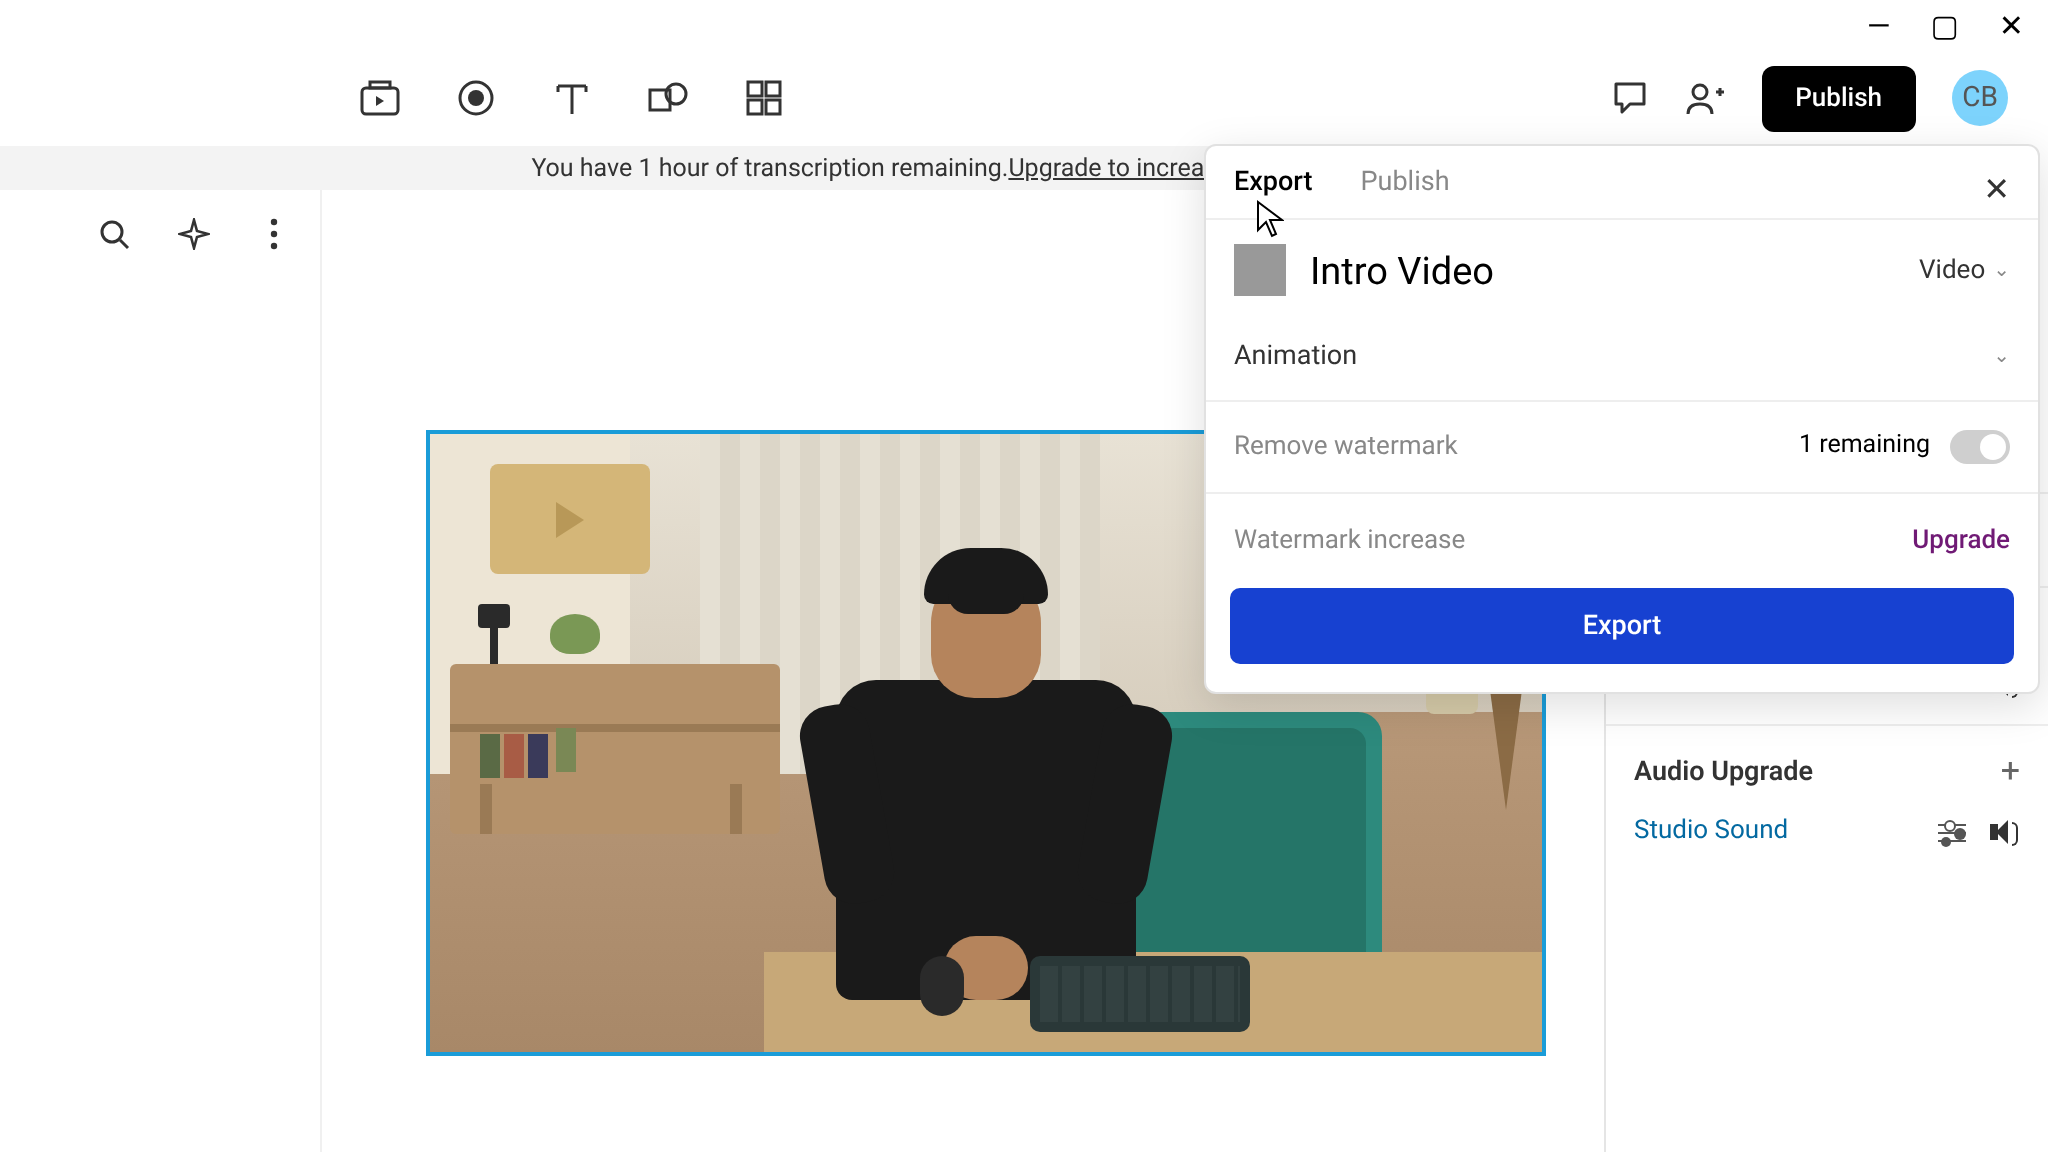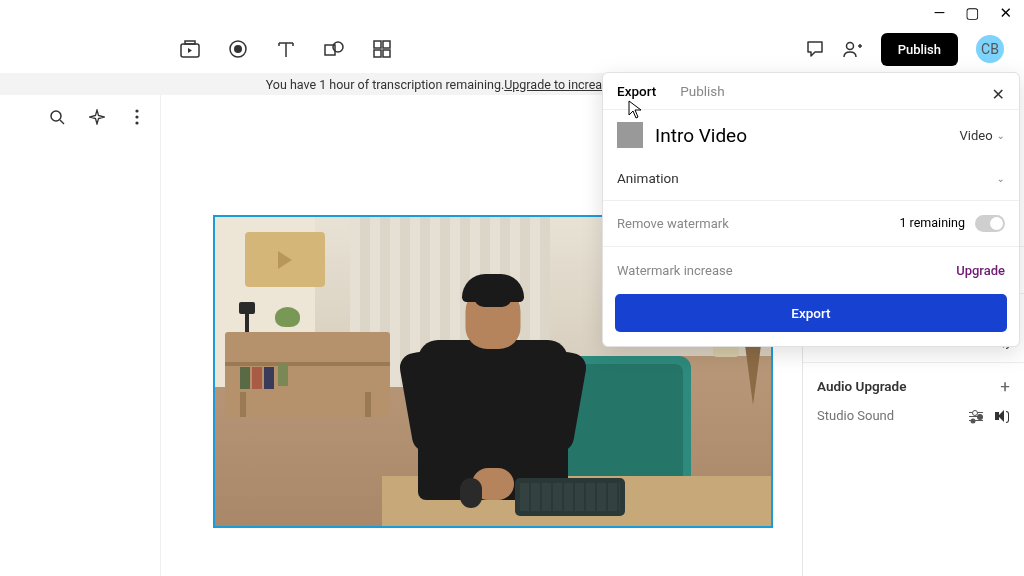--- a/index.html
+++ b/index.html
@@ -73,21 +73,21 @@
     .clock-ico::before { content:""; position:absolute; top:7px; left:7px; width:4px; height:1.5px; background:#333; }
     .slider-row { display:flex; align-items:center; gap:10px; }
     .slider-track { flex:1; height:1px; background:#333; position:relative; cursor:pointer; }
     .slider-thumb { position:absolute; top:-4px; left:72%; width:1px; height:9px; background:#000; }
     .db-val { font-size:12px; color:#333; }
     .spk-ico { width:15px; height:12px; position:relative; cursor:pointer; }
     .spk-ico::before{content:"";position:absolute;left:0;top:2px;width:4px;height:8px;background:#333;}
     .spk-ico::after{content:"";position:absolute;left:3px;top:0;width:0;height:0;border-top:6px solid transparent;border-bottom:6px solid transparent;border-right:6px solid #333;}
     .spk-waves{position:absolute;left:11px;top:1px;width:6px;height:10px;}
     .spk-waves::before{content:"";position:absolute;left:0;top:0;width:2px;height:10px;border:1px solid #333;border-left:none;border-radius:0 8px 8px 0;}
-    .studio-row { display: flex; justify-content: space-between; align-items: center; font-size: 13px; color: #737373; }
+    .studio-row { display: flex; justify-content: space-between; align-items: center; font-size: 13px; color: #0369a1; }
     .studio-icons { display:flex; gap:12px; align-items:center; }
     .sliders-ico { width:14px; height:12px; position:relative; cursor:pointer; }
     .sliders-ico::before{content:"";position:absolute;top:2px;left:0;right:0;height:1px;background:#555;box-shadow:0 4px #555,0 8px #555;}
     .sliders-ico::after{content:"";position:absolute;top:0;left:3px;width:4px;height:4px;border-radius:50%;background:#fff;border:1px solid #555;box-shadow:5px 4px 0 -0.5px #555,5px 4px 0 0 #555,-2px 8px 0 -0.5px #555;}
 
     
     .export-modal { position: absolute; top: 72px; left: 602px; width: 418px; background: #fff; border: 1px solid #e1e1e1; border-radius: 6px; box-shadow: 0 6px 22px rgba(0,0,0,0.13); z-index: 100; }
     .modal-tabs { display:flex; align-items:center; padding: 10px 14px 10px 14px; border-bottom: 1px solid #eee; position:relative; }
     .tab { font-size: 13.5px; margin-right: 24px; cursor: pointer; color: #888; }
     .tab.active { color: #000; font-weight: 500; }

